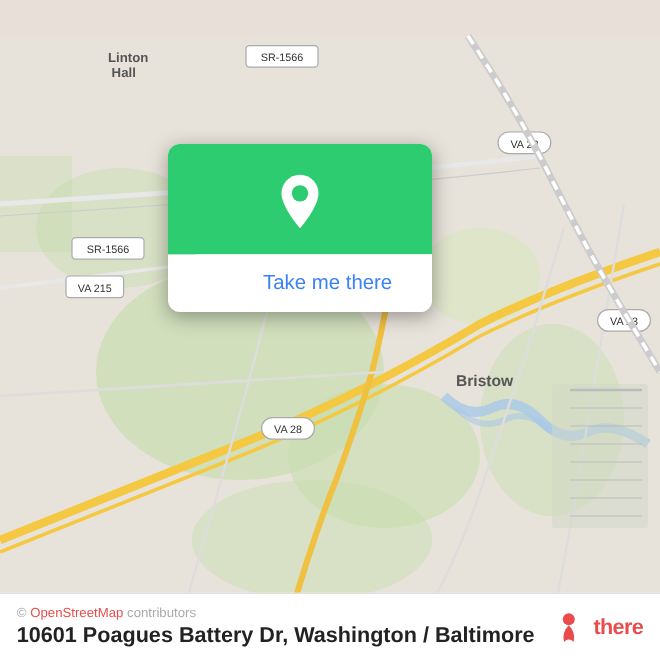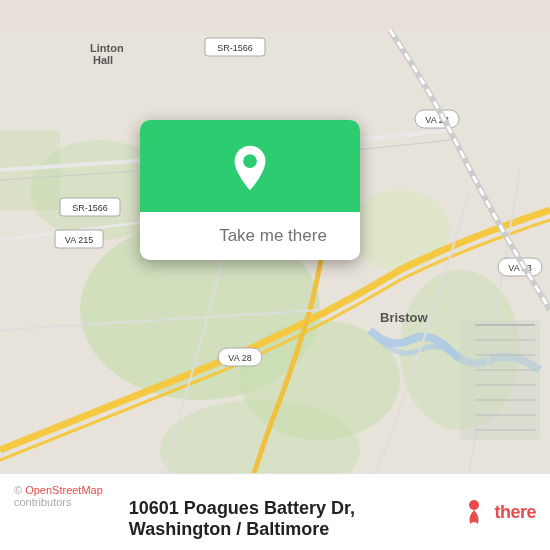--- a/index.html
+++ b/index.html
@@ -58,21 +58,21 @@
       height: 48px;
     }
 
     #take-me-there-btn {
       background: white;
       border: none;
       width: 100%;
       padding: 14px 0;
       font-size: 17px;
       font-weight: 500;
-      color: #737373;
+      color: #3b82f6;
       cursor: pointer;
       text-align: center;
       margin-left: 46px;
     }
 
     
     #bottom-bar {
       position: absolute;
       bottom: 0;
       left: 0;
@@ -81,39 +81,39 @@
       padding: 10px 14px 10px 14px;
       display: flex;
       align-items: center;
       justify-content: space-between;
       z-index: 20;
       border-top: 1px solid #e0e0e0;
     }
 
     #bottom-left {
       display: flex;
-      flex-direction: row;
+      flex-direction: column;
       justify-content: center;
     }
 
     #copyright-text {
       font-size: 11px;
       color: #aaa;
     }
 
     #copyright-link {
       color: #e84c4c;
       font-size: 11px;
     }
 
     #address-text {
       font-size: 18px;
       font-weight: 600;
       color: #222;
-      margin-top: 14px;
+      margin-top: 2px;
     }
 
     #moovit-logo {
       display: flex;
       align-items: center;
       gap: 6px;
     }
 
     #moovit-icon {
       width: 28px;

